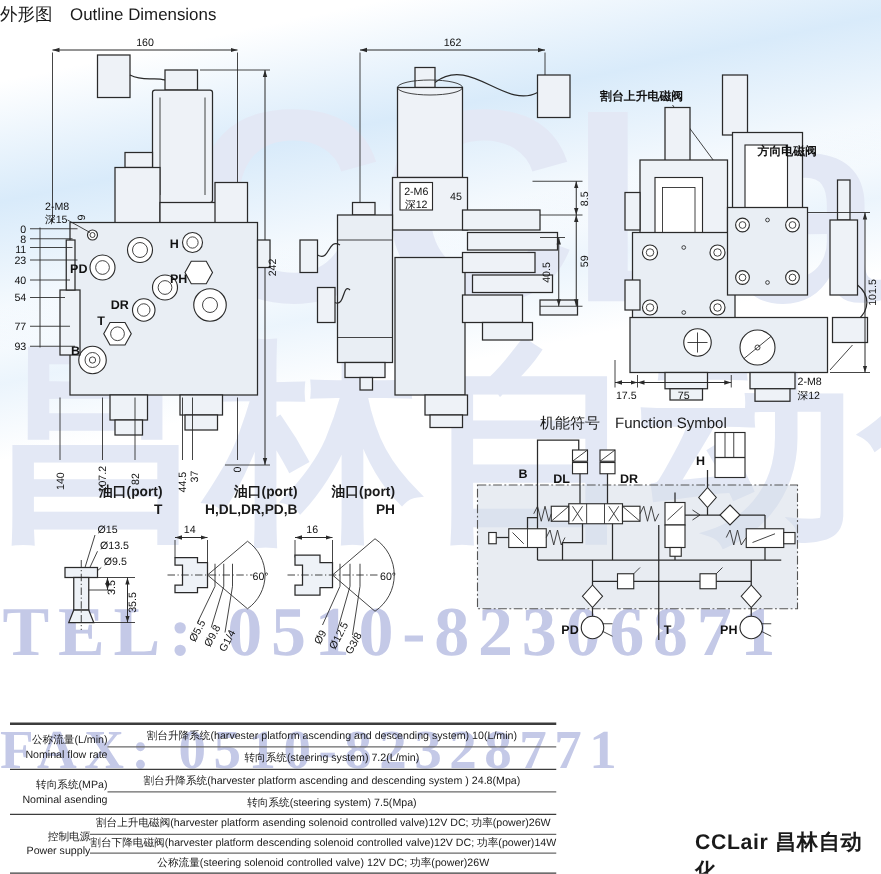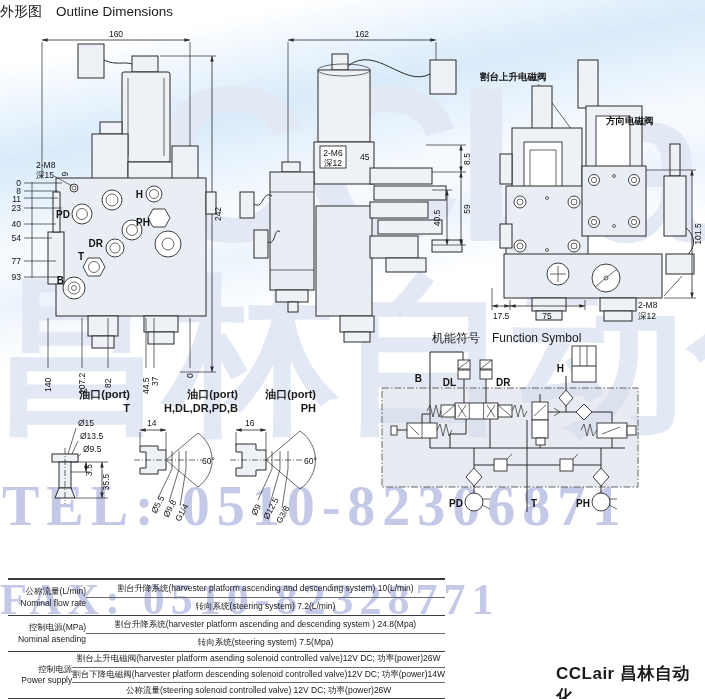--- a/index.html
+++ b/index.html
@@ -524,21 +524,21 @@
           <div>公称流量(L/min)</div>
           <div>Nominal flow rate</div>
         </div>
         <div class="vals">
           <div class="vrow first">割台升降系统(harvester platform ascending and descending system)  10(L/min)</div>
           <div class="vrow">转向系统(steering system)  7.2(L/min)</div>
         </div>
       </div>
       <div class="sg sg2">
         <div class="pcell">
-          <div>控制电源(MPa)</div>
+          <div>转向系统(MPa)</div>
           <div>Nominal asending</div>
         </div>
         <div class="vals">
           <div class="vrow first">割台升降系统(harvester platform ascending and descending system )  24.8(Mpa)</div>
           <div class="vrow">转向系统(steering system)  7.5(Mpa)</div>
         </div>
       </div>
       <div class="sg sg3">
         <div class="pcell">
           <div>控制电源</div>

